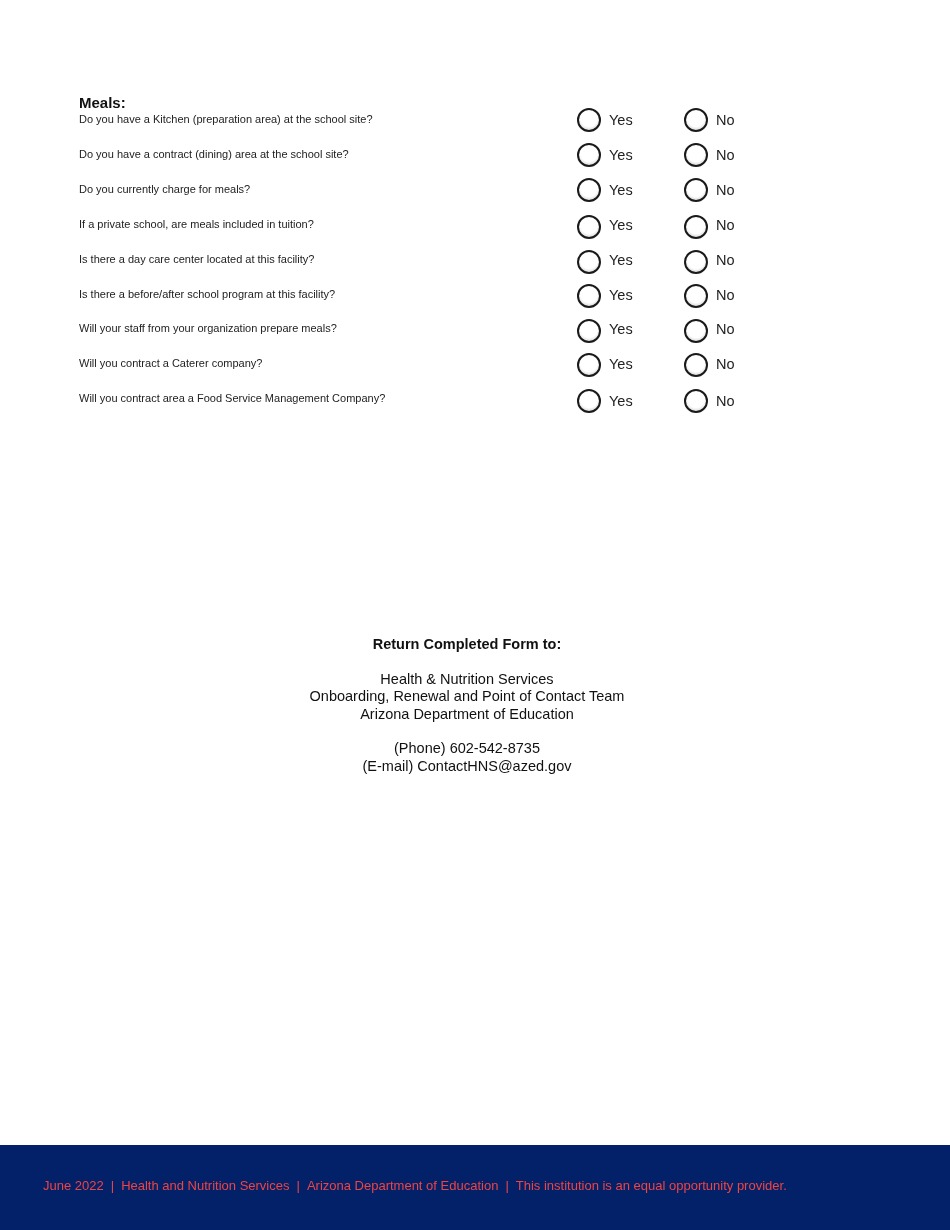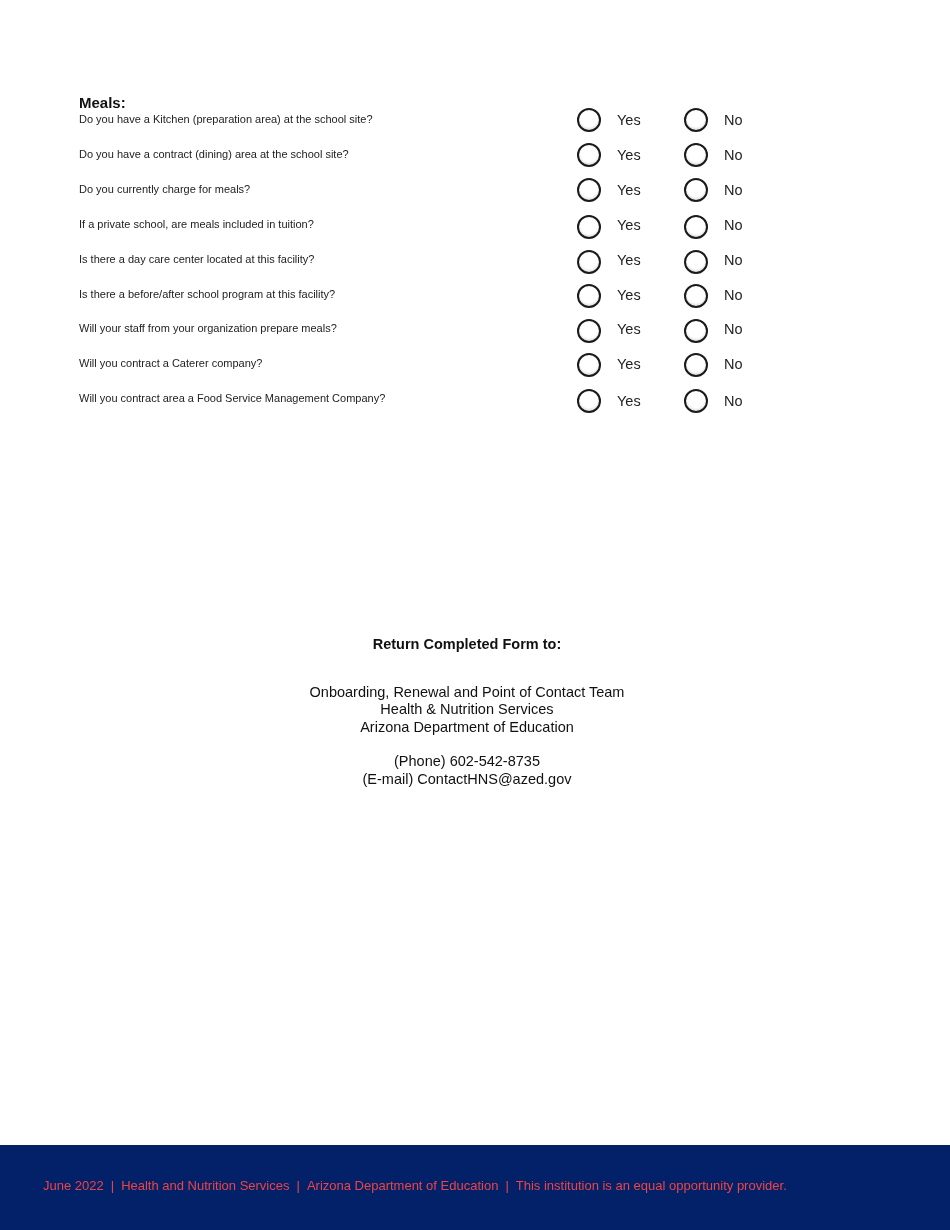--- a/index.html
+++ b/index.html
@@ -45,35 +45,35 @@
   .opt.no  { left: 605px; }
   .radio {
     width: 24px;
     height: 24px;
     border-radius: 50%;
     border: 2px solid #1a1a1a;
     box-sizing: border-box;
     background: radial-gradient(circle at 50% 40%, #ffffff 55%, #d8d8d8 80%, #9a9a9a 100%);
   }
   .opt-label {
-    margin-left: 16px;
+    margin-left: 8px;
     font-size: 14.5px;
     color: #222;
   }
   .return-block {
     position: absolute;
     left: 0;
     width: 934px;
     top: 636px;
     text-align: center;
     font-size: 14.5px;
     color: #111;
     line-height: 17.5px;
   }
-  .return-title { font-weight: bold; margin-bottom: 30px; }
+  .return-title { font-weight: bold; margin-bottom: 17px; }
   .gap { height: 17px; }
   .footer {
     position: absolute;
     left: 0;
     top: 1145px;
     width: 950px;
     height: 85px;
     background: #022169;
   }
   .footer-text {
@@ -188,22 +188,22 @@
       </label>
     <label class="opt no" style="top:-3px;">
         <span class="radio"></span>
         <span class="opt-label">No</span>
       </label>
   </div>
 </div>
 
 <div class="return-block">
   <div class="return-title">Return Completed Form to:</div>
+  <div>Health &amp; Nutrition Services</div>
   <div>Onboarding, Renewal and Point of Contact Team</div>
-  <div>Health &amp; Nutrition Services</div>
   <div>Arizona Department of Education</div>
   <div class="gap"></div>
   <div>(Phone) 602-542-8735</div>
   <div>(E-mail) ContactHNS@azed.gov</div>
 </div>
 
 <div class="footer">
   <div class="footer-text">
     <span>June 2022</span><span class="sep">|</span><span>Health and Nutrition Services</span><span class="sep">|</span><span>Arizona Department of Education</span><span class="sep">|</span><span>This institution is an equal opportunity provider.</span>
   </div>

